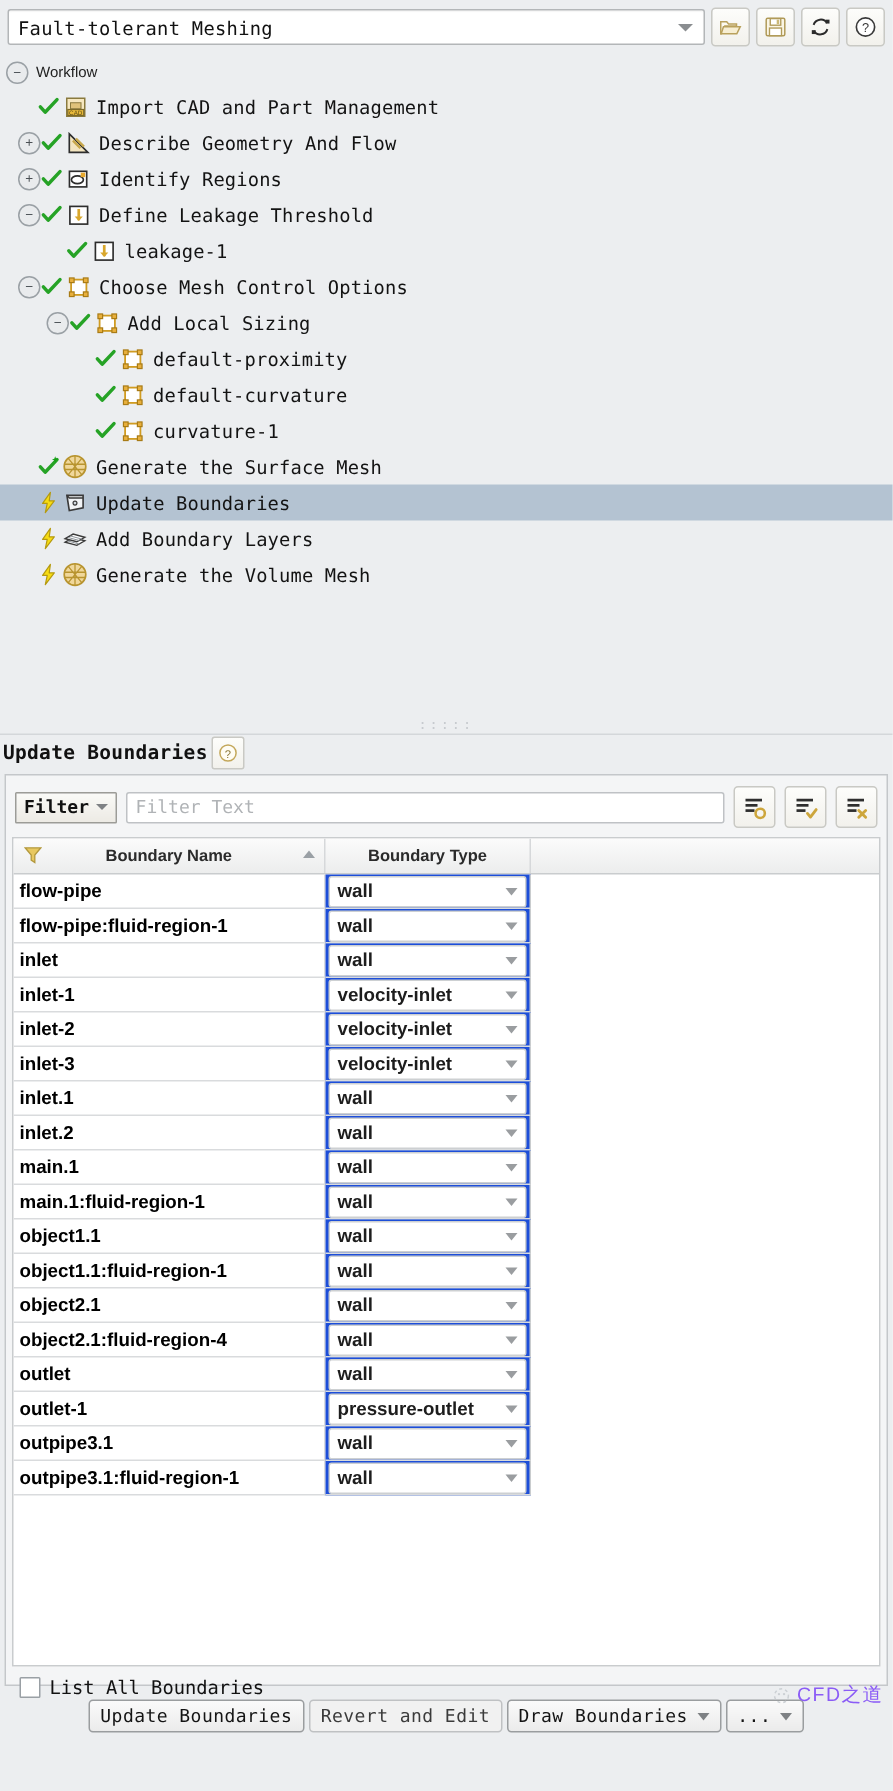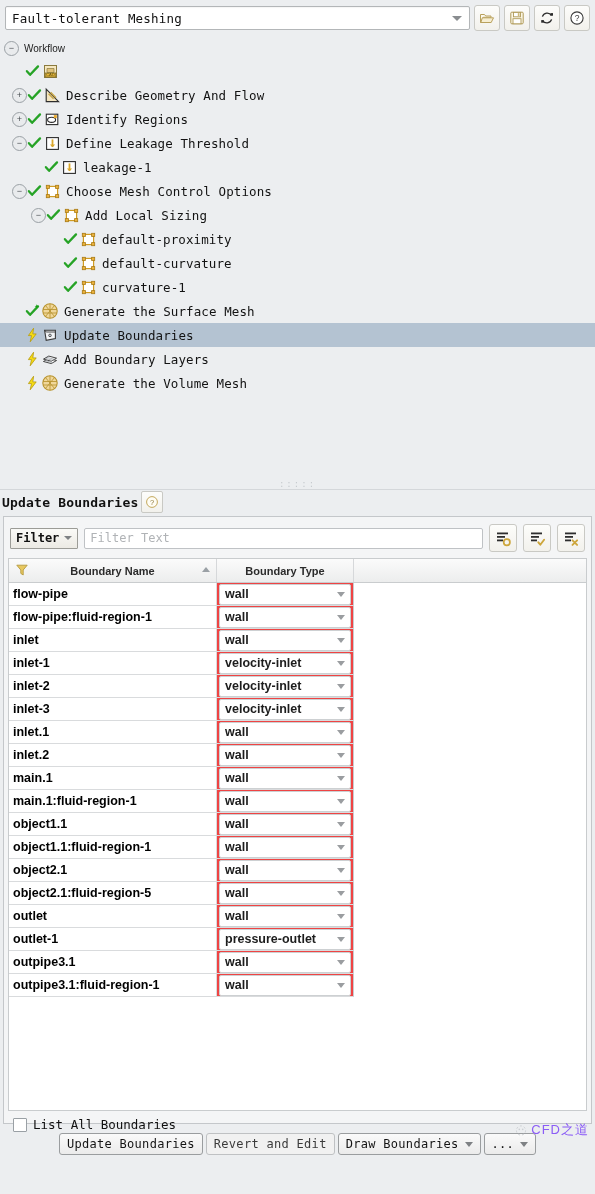--- a/index.html
+++ b/index.html
@@ -102,21 +102,21 @@
   .th .sortarr{position:absolute;right:6px;top:8px;width:0;height:0;
     border-left:4px solid transparent;border-right:4px solid transparent;border-bottom:5px solid #9aa0a5;}
   .trow{display:flex;height:23px;}
   .cell-name{
     width:208px;box-sizing:border-box;border-bottom:1px solid #d9dbdd;border-right:1px solid #d9dbdd;
     display:flex;align-items:center;padding-left:4px;
     font-family:"Liberation Sans",sans-serif;font-weight:bold;font-size:12.5px;color:#000000;
   }
   .cell-type{
     width:137px;box-sizing:border-box;border-bottom:1px solid #d9dbdd;border-right:1px solid #c9ccce;
-    display:flex;align-items:center;padding:2px;background:#ef4444;
+    display:flex;align-items:center;padding:2px;background:#1d4ed8;
   }
   .combo{
     flex:1;height:19px;border:1px solid #cdd0d2;border-radius:2px;background:#fff;
     display:flex;align-items:center;position:relative;padding-left:5px;
   }
   .combo .cv{font-family:"Liberation Sans",sans-serif;font-weight:bold;font-size:12.5px;color:#1d1d1d;}
   .combo .ca{position:absolute;right:5px;top:50%;margin-top:-2px;width:0;height:0;
     border-left:4.5px solid transparent;border-right:4.5px solid transparent;border-top:5px solid #9a9da0;}
   .filler{flex:1;border-bottom:1px solid transparent;}
 
@@ -201,20 +201,21 @@
             </svg>
           </span>
           <span class="ic">
             <svg width="17" height="17" viewBox="0 0 17 17">
               <rect x="2.5" y="2.5" width="12" height="12" fill="#f6e7bf" stroke="#8a7a3e" stroke-width="1"></rect>
               <path d="M5 5.5h7v4H5z" fill="#e0c27a" stroke="#8a7a3e" stroke-width=".7"></path>
               <rect x="3.2" y="10" width="10.6" height="4" fill="#e8b93a" stroke="#7d6a28" stroke-width=".8"></rect>
               <text x="8.5" y="13.4" font-size="4.2" text-anchor="middle" fill="#5c4c14" font-family="Liberation Sans, sans-serif">CAD</text>
             </svg>
           </span>
+          <span class="txt">Import CAD and Part Management</span>
         </div>
         <div class="node" style="padding-left:12px">
           <span class="exp">+</span>
           <span class="chk">
             <svg width="16" height="16" viewBox="0 0 16 16">
               <path d="M1.9 8.2l3.2 3.6L13 3.4" fill="none" stroke="#26a326" stroke-width="2.3" stroke-linecap="round" stroke-linejoin="round"></path>
             </svg>
           </span>
           <span class="ic">
             <svg width="17" height="17" viewBox="0 0 17 17">
@@ -618,21 +619,21 @@
             <div class="cell-name">object2.1</div>
             <div class="cell-type">
               <div class="combo">
                 <span class="cv">wall</span>
                 <span class="ca"></span>
               </div>
             </div>
             <div class="filler"></div>
           </div>
           <div class="trow">
-            <div class="cell-name">object2.1:fluid-region-5</div>
+            <div class="cell-name">object2.1:fluid-region-4</div>
             <div class="cell-type">
               <div class="combo">
                 <span class="cv">wall</span>
                 <span class="ca"></span>
               </div>
             </div>
             <div class="filler"></div>
           </div>
           <div class="trow">
             <div class="cell-name">outlet</div>

